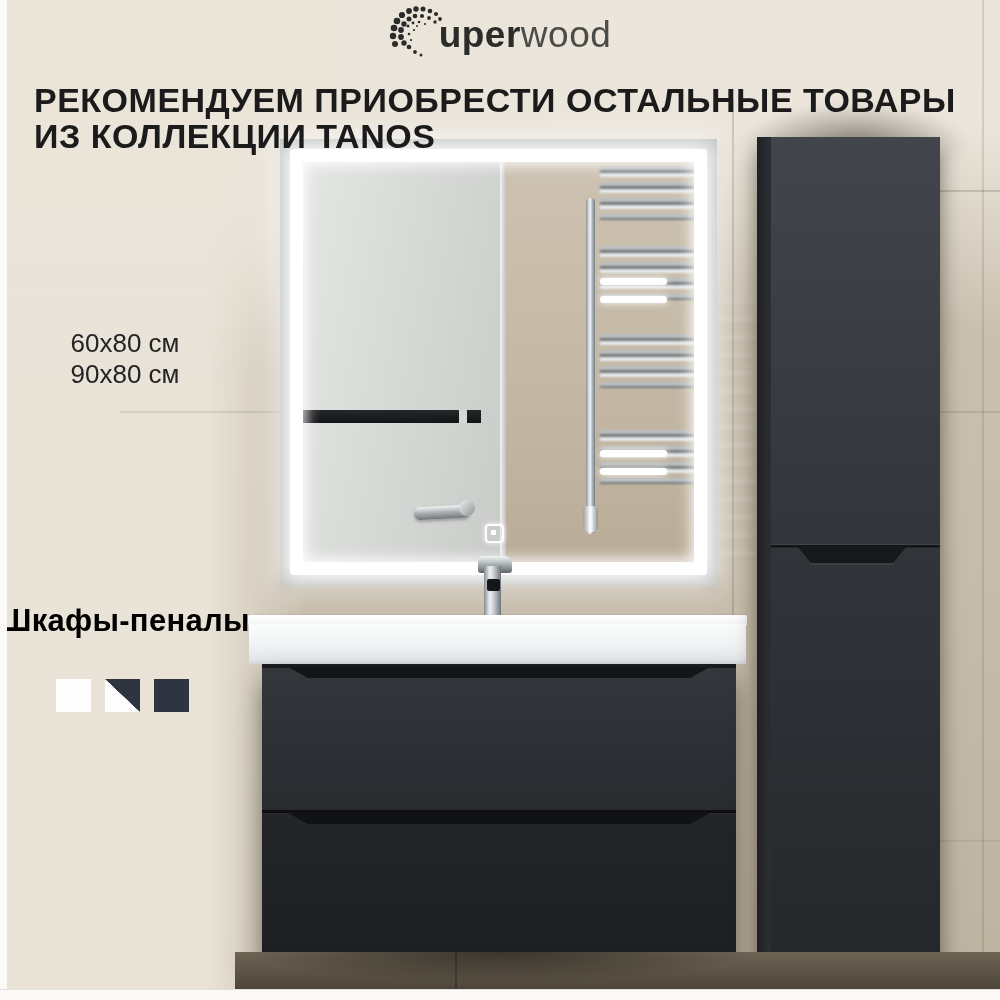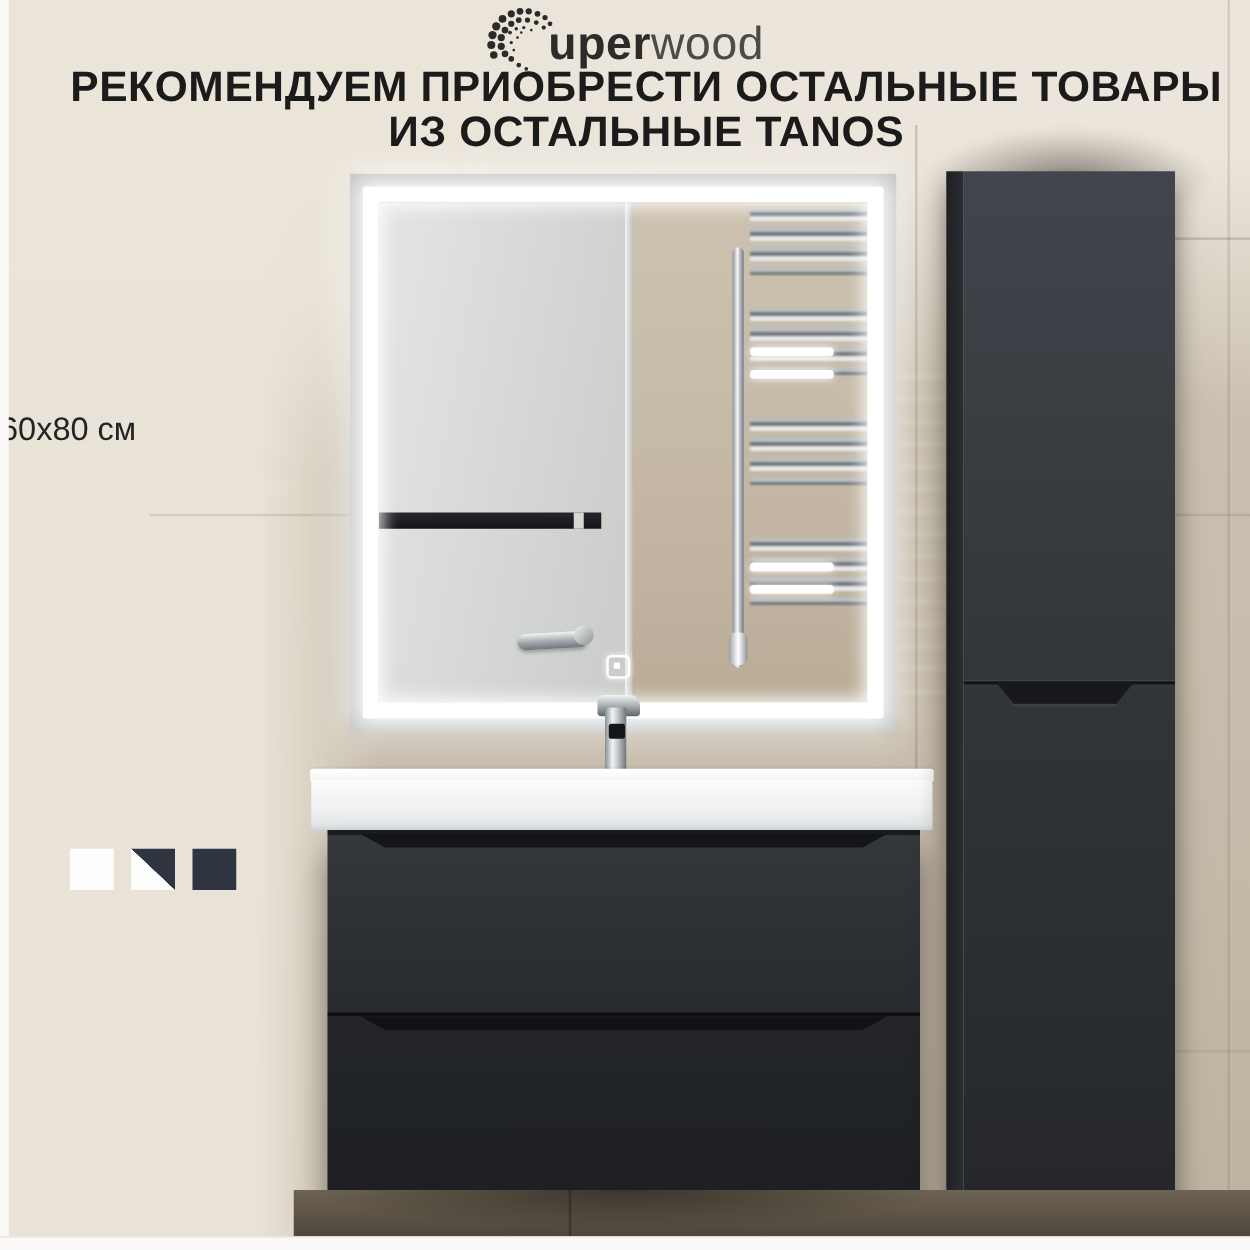--- a/index.html
+++ b/index.html
@@ -91,25 +91,25 @@
   .floor-shadow{position:absolute;left:250px;top:952px;width:500px;height:30px;
        background:radial-gradient(ellipse at 50% 0%,rgba(18,14,10,.55),transparent 72%);}
   .floor-seam{position:absolute;left:455px;top:952px;width:2px;height:38px;background:rgba(0,0,0,.25);}
   .bottom-strip{position:absolute;left:0;right:0;bottom:0;height:10px;background:#fbfaf8;border-top:1px solid #e2dfda;}
 
   
   .logo{position:absolute;left:0;right:0;top:6px;display:flex;justify-content:center;align-items:flex-start;}
   .logo-text{font-size:37px;letter-spacing:.5px;margin-top:8px;color:#2b2b29;}
   .logo-text b{font-weight:700;}
   .logo-text span.light{font-weight:400;color:#4b4b47;}
-  .heading{position:absolute;left:0;right:0;top:52px;text-align:center;color:#1b1b1b;
+  .heading{position:absolute;left:0;right:0;top:82px;text-align:left;color:#1b1b1b;
        font-size:34px;line-height:36px;font-weight:700;letter-spacing:.5px;margin-left:34px;}
   .mir-title{position:absolute;left:0;width:250px;top:284px;font-size:34px;font-weight:700;text-align:center;}
   .mir-sizes{position:absolute;left:0;width:250px;top:328px;font-size:26px;line-height:31px;
-       color:#242424;font-weight:400;}
+       text-align:center;color:#242424;font-weight:400;}
   .cab-title{position:absolute;left:0;width:250px;top:603px;font-size:31px;font-weight:700;text-align:center;letter-spacing:.3px;}
   .cab-sub{position:absolute;left:0;width:250px;top:646px;font-size:25px;color:#3a3a38;text-align:center;}
   .swatches{position:absolute;left:56px;top:679px;display:flex;gap:14px;}
   .swatch{width:35px;height:33px;}
   .sw-white{background:#fdfdfd;}
   .sw-mixed{background:linear-gradient(to bottom left,#2e3540 49.6%,#fdfdfd 50.4%);}
   .sw-dark{background:#2e3540;}
   .left-sliver{position:absolute;left:0;top:0;width:7px;bottom:0;background:#fbfaf8;}
 </style>
 </head>
@@ -224,27 +224,29 @@
           <circle cx="28" cy="20" r="1"></circle>
         <circle cx="26" cy="46" r="1.9"></circle>
           <circle cx="32" cy="49" r="1.5"></circle>
       </g>
     </svg>
     <div class="logo-text"><b>uper</b><span class="light">wood</span></div>
   </div>
 
   <div class="heading">
     <div>РЕКОМЕНДУЕМ ПРИОБРЕСТИ ОСТАЛЬНЫЕ ТОВАРЫ</div>
-    <div>ИЗ ОСТАЛЬНЫЕ TANOS</div>
+    <div>ИЗ КОЛЛЕКЦИИ TANOS</div>
   </div>
 
   <div class="mir-sizes">
     <div>60x80 см</div>
-  </div>
-
+    <div>90x80 см</div>
+  </div>
+
+  <div class="cab-title">Шкафы-пеналы</div>
   <div class="swatches">
     <div class="swatch sw-white"></div>
     <div class="swatch sw-mixed"></div>
     <div class="swatch sw-dark"></div>
   </div>
 
   <div class="left-sliver"></div>
   <div class="bottom-strip"></div>
 </div>
 

